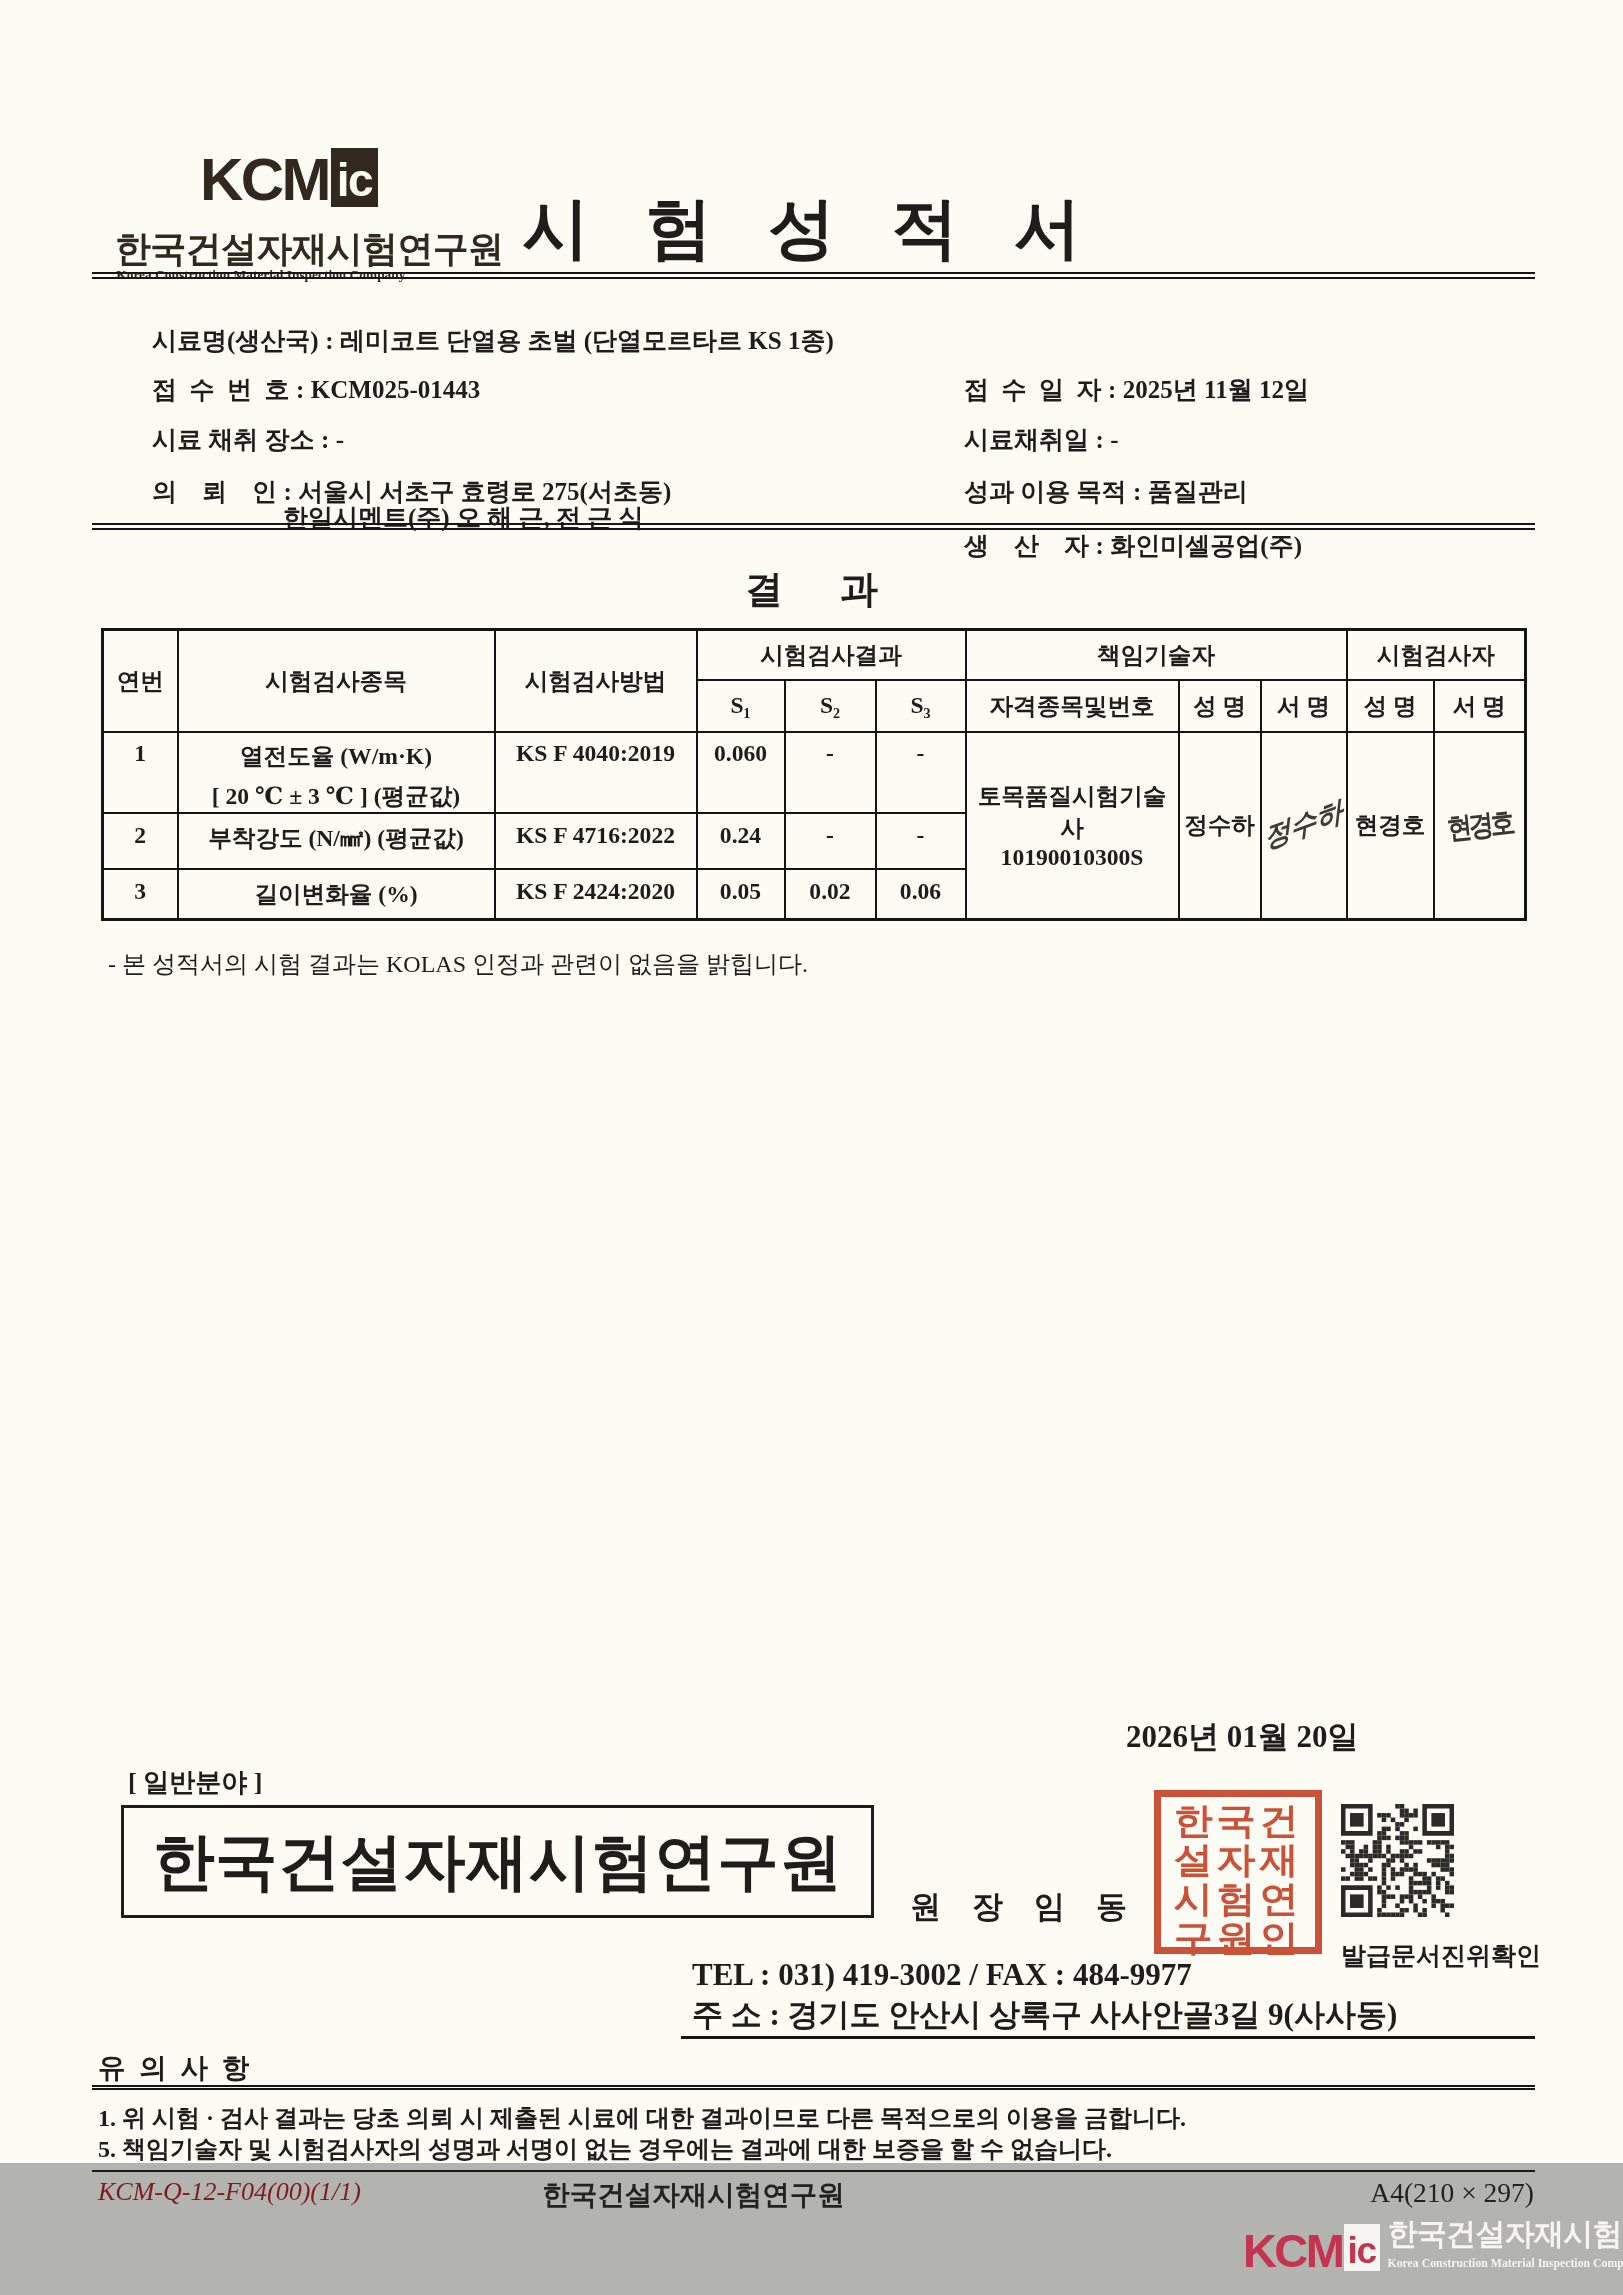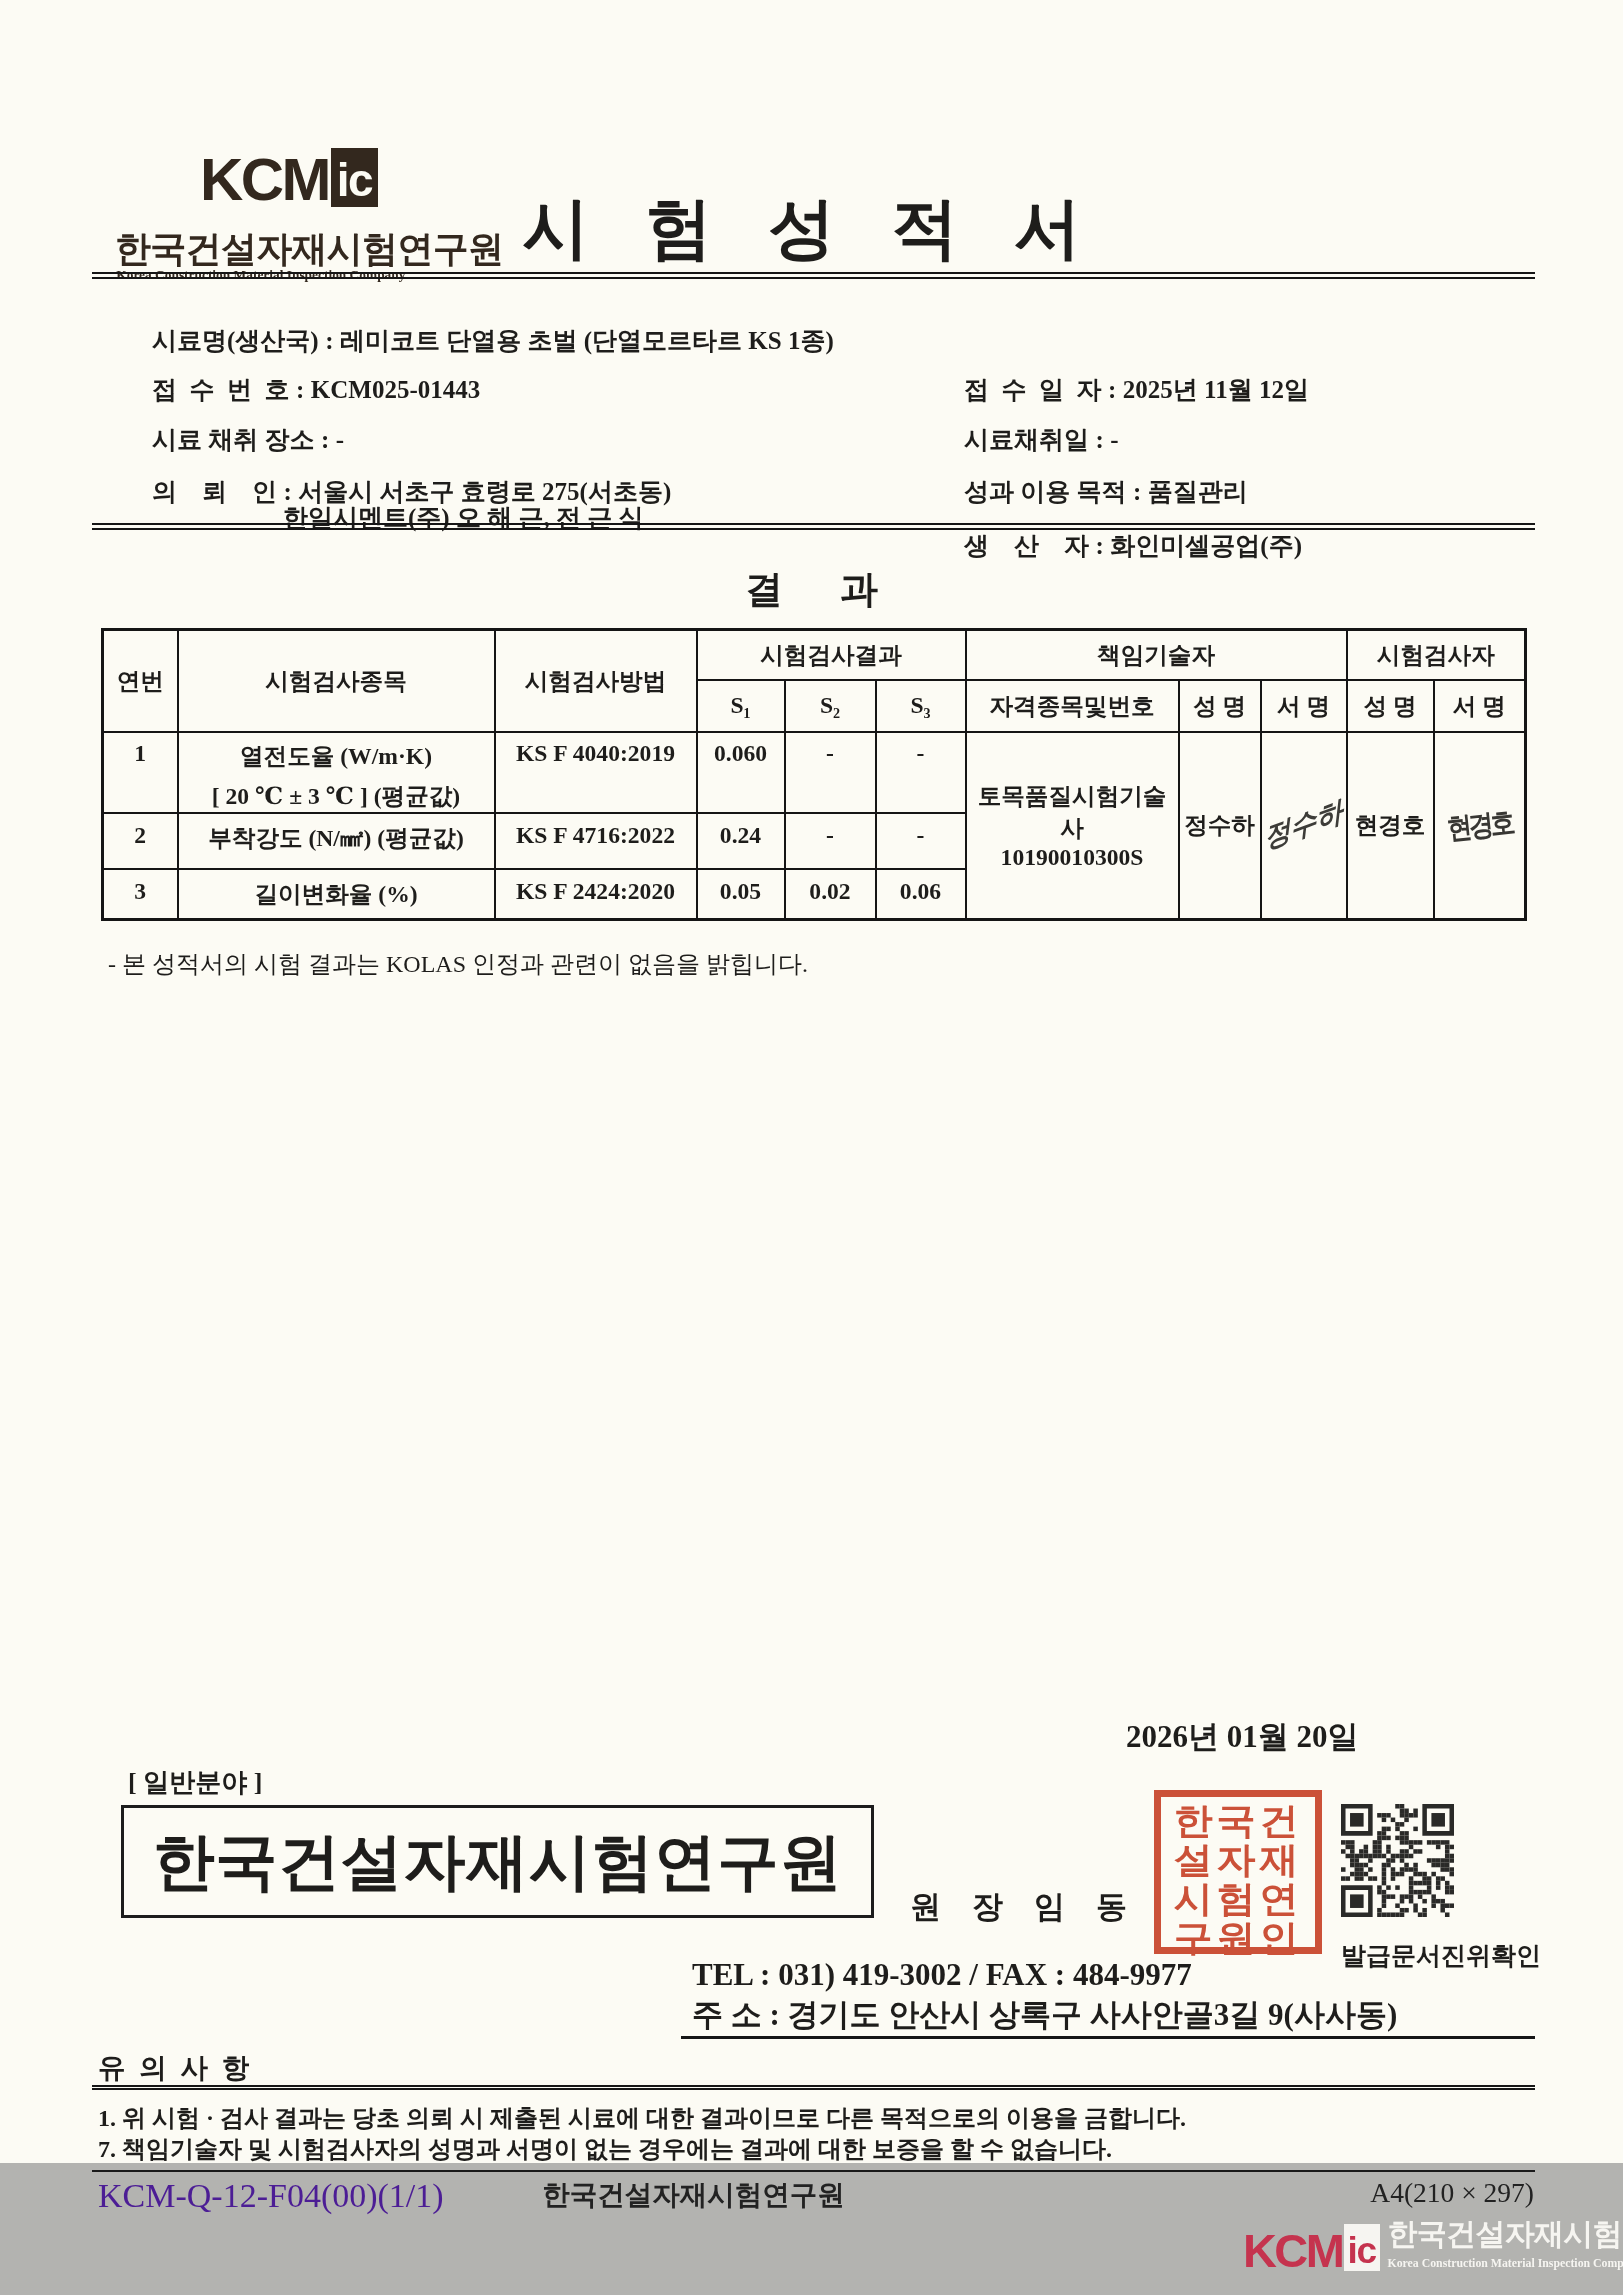--- a/index.html
+++ b/index.html
@@ -64,21 +64,21 @@
   .tel-line { position:absolute; left:692px; top:1957px; font-size:31px; font-weight:bold; white-space:pre; }
   .addr-line { position:absolute; left:692px; top:1994px; font-size:31px; font-weight:bold; white-space:pre; }
   .addr-rule { position:absolute; left:681px; top:2036px; width:854px; height:2.6px; background:#161616; }
   
   .notice-head { position:absolute; left:98px; top:2050px; font-size:27.5px; font-weight:bold; white-space:pre; }
   .notice-item1 { position:absolute; left:98px; top:2102px; font-size:24px; font-weight:bold; white-space:pre; }
   .notice-item2 { position:absolute; left:98px; top:2133px; font-size:24px; font-weight:bold; white-space:pre; }
   
   .footer-bar { position:absolute; left:0; top:2163px; width:1623px; height:133px; background:#b3b3b0; }
   .footer-rule { position:absolute; left:92px; top:6.5px; width:1443px; height:2.6px; background:#1a1a1a; }
-  .footer-docno { position:absolute; left:98px; top:14.4px; font-size:34px; color:#4c1d95; }
+  .footer-docno { position:absolute; left:98px; top:14.4px; font-size:26px; color:#7f1d1d;font-style:italic; }
   .footer-org { position:absolute; left:432px; top:14.4px; width:523px; text-align:center; font-size:27.5px; font-weight:bold; color:#222; }
   .footer-paper { position:absolute; right:89px; top:14.4px; font-size:27.5px; color:#222; white-space:pre; }
   .footer-logo { position:absolute; left:1243px; top:51px; display:flex; align-items:flex-end; }
   .flogo-kcm { font-family:"Liberation Sans","DejaVu Sans",sans-serif; color:#c5334e;
                font-size:47px; font-weight:bold; letter-spacing:-2.6px; line-height:.85; }
   .flogo-ic { font-family:"Liberation Sans","DejaVu Sans",sans-serif; background:#f6f5f1; color:#c5334e;
               font-size:37px; font-weight:bold; line-height:1; padding:7.9px 3.9px 2.6px 3.9px; margin-left:1.3px; letter-spacing:-1.3px; }
   .flogo-text { margin-left:7.9px; color:#f6f5f1; }
   .flogo-kr { font-size:30px; font-weight:bold; white-space:nowrap; letter-spacing:-0.7px; }
   .flogo-en { font-size:11.8px; font-weight:bold; white-space:nowrap; margin-top:1.3px; }
@@ -449,21 +449,21 @@
     <div class="qr-caption">발급문서진위확인</div>
   </div>
 
   <div class="tel-line">TEL : 031) 419-3002 / FAX : 484-9977</div>
   <div class="addr-line">주 소 : 경기도 안산시 상록구 사사안골3길 9(사사동)</div>
   <div class="addr-rule"></div>
 
   <div class="notice-head">유  의  사  항</div>
   <div class="thin-dbl" style="top:2085px;"></div>
   <div class="notice-item1">1. 위 시험 · 검사 결과는 당초 의뢰 시 제출된 시료에 대한 결과이므로 다른 목적으로의 이용을 금합니다.</div>
-  <div class="notice-item2">7. 책임기술자 및 시험검사자의 성명과 서명이 없는 경우에는 결과에 대한 보증을 할 수 없습니다.</div>
+  <div class="notice-item2">5. 책임기술자 및 시험검사자의 성명과 서명이 없는 경우에는 결과에 대한 보증을 할 수 없습니다.</div>
 
   <div class="footer-bar">
     <div class="footer-rule"></div>
     <div class="footer-docno">KCM-Q-12-F04(00)(1/1)</div>
     <div class="footer-org">한국건설자재시험연구원</div>
     <div class="footer-paper">A4(210 × 297)</div>
     <div class="footer-logo">
       <span class="flogo-kcm">KCM</span>
         <span class="flogo-ic">ic</span>
       <span class="flogo-text">

